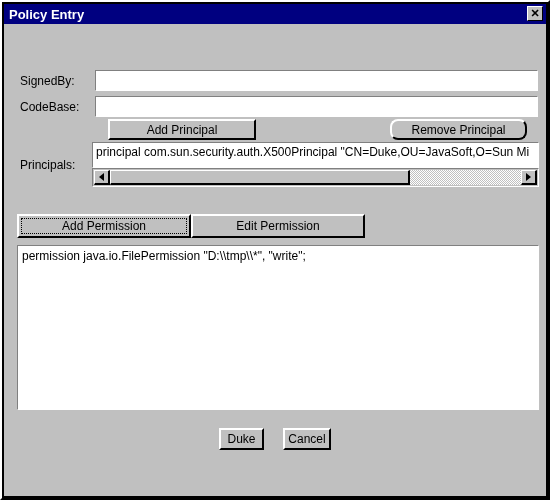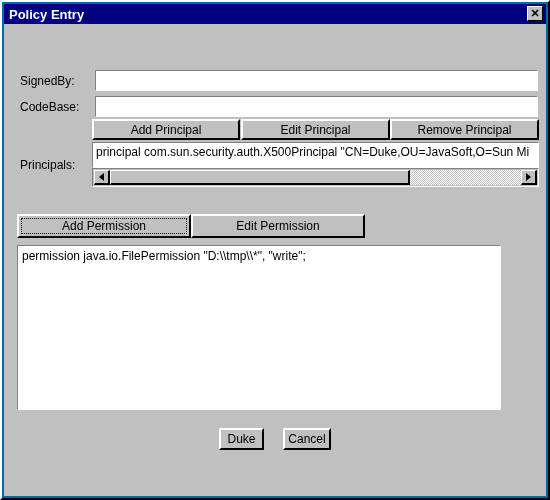--- a/index.html
+++ b/index.html
@@ -14,21 +14,21 @@
     background: #c0c0c0;
   }
 
   
   .window {
     position: absolute;
     left: 0; top: 0;
     width: 550px;
     height: 500px;
     box-sizing: border-box;
-    background: #0369a1;
+    background: #000000;
     border-top: 2px solid #ffffff;
     border-left: 2px solid #ffffff;
     border-right: 2px solid #000000;
     border-bottom: 2px solid #000000;
     padding-left: 44px;
   }
 
   .titlebar {
     position: absolute;
     left: 2px; top: 2px;
@@ -237,23 +237,22 @@
   </div>
 
   <div class="client">
 
     <div class="label" style="left:16px; top:50px;">SignedBy:</div>
     <input class="textfield" style="left: 91px; top: 46px; width: 443px; height: 21px;" type="text" value="">
 
     <div class="label" style="left:16px; top:76px;">CodeBase:</div>
     <input class="textfield" style="left: 91px; top: 72px; width: 443px; height: 21px;" type="text" value="">
 
-    <div class="btn" style="left:88px; top:95px; width:148px; height:21px;">Add Principal</div>
-    <div class="btn" style="left:237px; top:95px; width:149px; height:21px;">Edit Principal</div>
-    <div class="btn" style="left:386px; top:95px; width:149px; height:21px;">Remove Principal</div>
+    <div class="btn" style="left:104px; top:95px; width:148px; height:21px;">Add Principal</div>
+    <div class="btn" style="left:386px; top:95px; width:137px; height:21px;border-radius:8px;">Remove Principal</div>
 
     <div class="label" style="left:16px; top:134px;">Principals:</div>
 
     <div class="listbox" style="left:88px; top:118px; width:447px; height:26px;">
       <div class="list-item">principal com.sun.security.auth.X500Principal "CN=Duke,OU=JavaSoft,O=Sun Mi</div>
     </div>
 
     <div class="hscroll" style="left:88px; top:144px; width:447px; height:19px;">
       <div class="sb-arrow left">
         <div class="tri l"></div>
@@ -265,21 +264,21 @@
         <div class="tri r"></div>
       </div>
     </div>
 
     <div class="btn" style="left:13px; top:190px; width:174px; height:24px;">
       <span>Add Permission</span>
       <span class="focus-ring"></span>
     </div>
     <div class="btn" style="left:187px; top:190px; width:174px; height:24px;">Edit Permission</div>
 
-    <div class="perm-area" style="left:13px; top:221px; width:484px; height:165px;">
+    <div class="perm-area" style="left:13px; top:221px; width:522px; height:165px;">
       <div class="perm-item">permission java.io.FilePermission "D:\\tmp\\*", "write";</div>
     </div>
 
     <div class="btn" style="left:215px; top:404px; width:45px; height:22px;">Duke</div>
     <div class="btn" style="left:279px; top:404px; width:48px; height:22px;">Cancel</div>
 
   </div>
 </div>
 
 </body></html>

